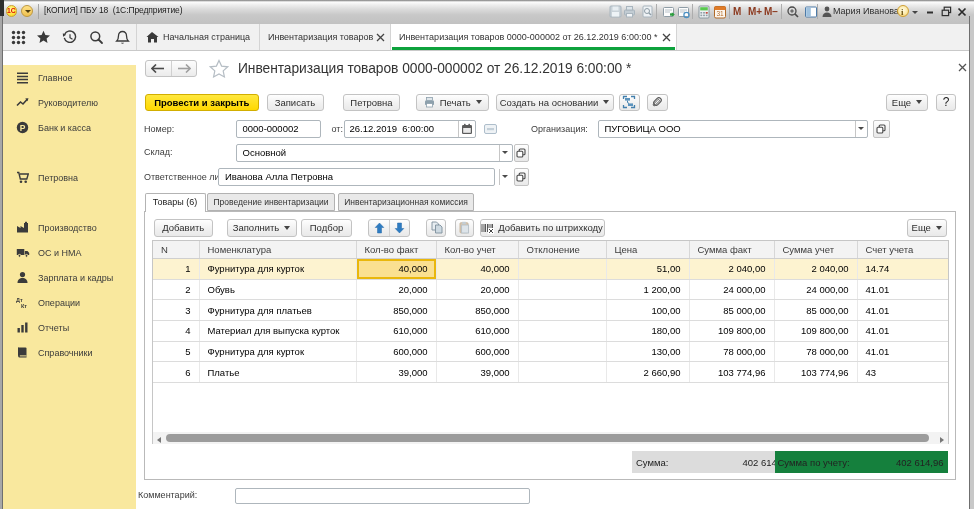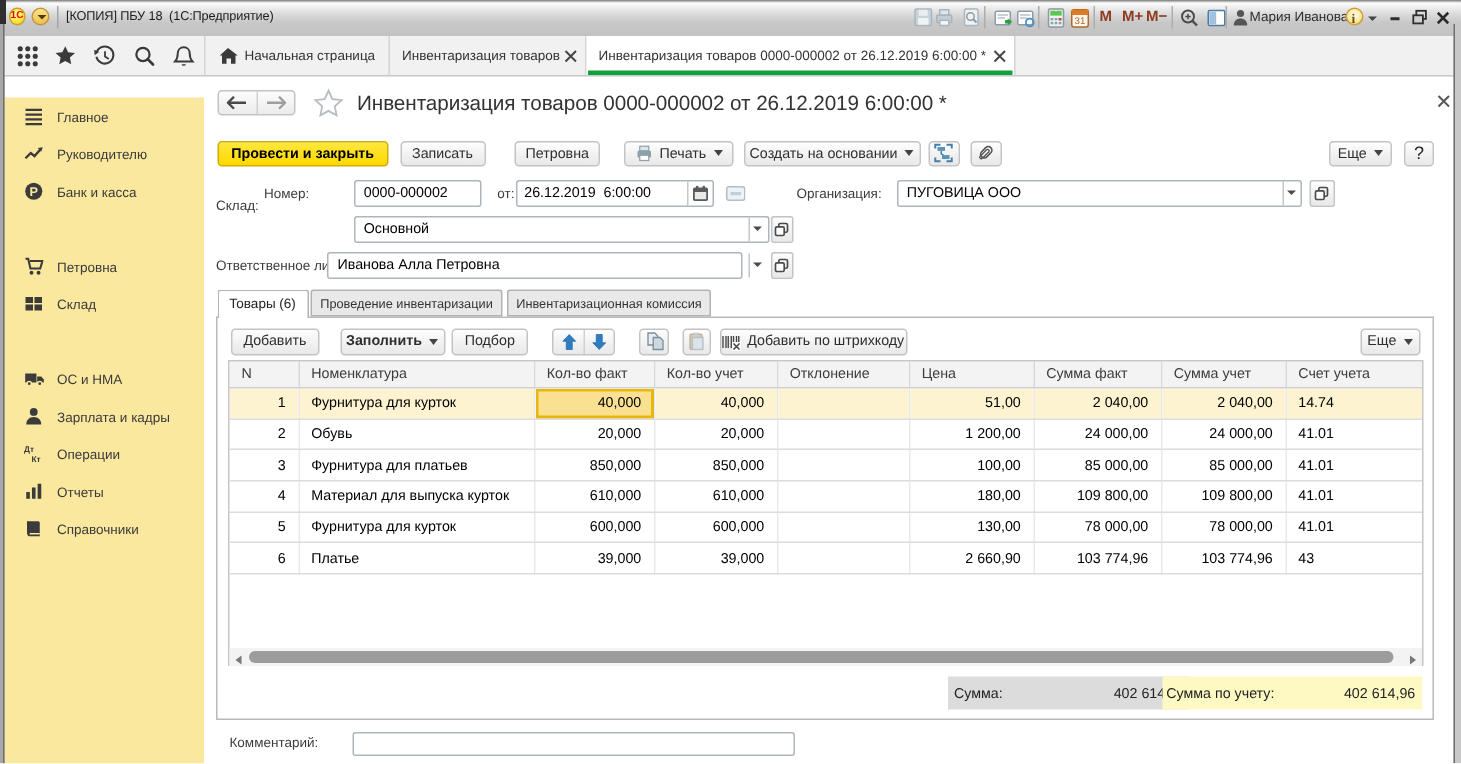--- a/index.html
+++ b/index.html
@@ -212,30 +212,26 @@
         <div class="mtxt">Банк и касса</div>
       </div>
     <div class="mitem" style="top:101px">
         <svg width="13" height="13" viewBox="0 0 13 13">
           <path d="M1 1.5h1.8l1.5 6.5h6.5l1.5-5H4" fill="none" stroke="#3b3b3b" stroke-width="1.4"></path>
           <circle cx="5" cy="10.8" r="1.3" fill="#3b3b3b"></circle>
           <circle cx="9.7" cy="10.8" r="1.3" fill="#3b3b3b"></circle>
         </svg>
         <div class="mtxt">Петровна</div>
       </div>
-    <div class="mitem" style="top:126px">
-        <svg width="13" height="13" viewBox="0 0 13 13">
-          <g fill="#3b3b3b">
-            <rect x="1" y="2" width="5" height="4"></rect>
-            <rect x="7" y="2" width="5" height="4"></rect>
-            <rect x="1" y="7" width="5" height="4"></rect>
-            <rect x="7" y="7" width="5" height="4"></rect>
-          </g>
-        </svg>
-        <div class="mtxt">Склад</div>
+    <div class="mitem" style="top:151px">
+        <svg width="13" height="13" viewBox="0 0 13 13">
+          <path d="M1 11.5V5l3.5 2V5L8 7V2h4v9.5z" fill="#3b3b3b"></path>
+          <rect x="9" y="0.8" width="2" height="2" fill="#3b3b3b"></rect>
+        </svg>
+        <div class="mtxt">Производство</div>
       </div>
     <div class="mitem" style="top:176px">
         <svg width="14" height="13" viewBox="0 0 14 13">
           <path d="M0.8 3h7.5v6H0.8z" fill="#3b3b3b"></path>
           <path d="M8.8 5h2.7l1.7 2v2H8.8z" fill="#3b3b3b"></path>
           <circle cx="3.5" cy="9.8" r="1.4" fill="#3b3b3b" stroke="#f9e89e"></circle>
           <circle cx="10.5" cy="9.8" r="1.4" fill="#3b3b3b" stroke="#f9e89e"></circle>
         </svg>
         <div class="mtxt">ОС и НМА</div>
       </div>
@@ -313,21 +309,21 @@
         <svg width="14" height="14" viewBox="0 0 14 14">
           <g transform="rotate(45 7 7)">
             <rect x="4.6" y="2" width="4.8" height="8.6" rx="2.4" fill="none" stroke="#555" stroke-width="1.1"></rect>
             <rect x="6" y="4" width="2" height="8" rx="1" fill="none" stroke="#555" stroke-width="0.9"></rect>
           </g>
         </svg>
       </div>
     <div class="btn" style="left:886px;top:93.5px;width:42px;height:17.5px;">Еще<span class="caret"></span></div>
     <div class="btn" style="left:936px;top:93.5px;width:20px;height:17.5px;font-size:12px;color:#222;">?</div>
 
-    <div class="lbl" style="left:144px;top:123.5px;margin-left:32px;">Номер:</div>
+    <div class="lbl" style="left:144px;top:123.5px;">Номер:</div>
     <div class="fld" style="left:235.5px;top:119.5px;width:85px;height:18px;padding-left:6px;">0000-000002</div>
     <div class="lbl" style="left:331.5px;top:123.5px;">от:</div>
     <div class="fld" style="left:343.5px;top:119.5px;width:132px;height:18px;padding-left:5px;">26.12.2019&nbsp; 6:00:00</div>
     <div class="abs" style="left:458px;top:120.5px;width:16px;height:16px;border-left:1px solid #c6c6c6;"></div>
     <svg class="abs" style="left:460.5px;top:122.5px" width="12" height="12" viewBox="0 0 12 12">
         <rect x="1" y="2" width="10" height="9" rx="1.2" fill="#5b5b5b"></rect>
         <rect x="2.2" y="5" width="7.6" height="4.8" fill="#e9e9e9"></rect>
         <rect x="3" y="0.8" width="1.6" height="2.4" rx="0.6" fill="#5b5b5b"></rect>
         <rect x="7.4" y="0.8" width="1.6" height="2.4" rx="0.6" fill="#5b5b5b"></rect>
       </svg>
@@ -338,21 +334,21 @@
     <div class="lbl" style="left:531px;top:123.5px;">Организация:</div>
     <div class="fld" style="left:597.5px;top:119.5px;width:270.5px;height:18px;padding-left:6px;">ПУГОВИЦА ООО</div>
     <div class="abs" style="left:854.5px;top:120.5px;width:13px;height:16px;border-left:1px solid #c6c6c6;"></div>
     <div class="abs" style="left:858px;top:127px;width:0;height:0;border-left:3px solid transparent;border-right:3px solid transparent;border-top:3.5px solid #4a4a4a;"></div>
     <div class="btn" style="left:873px;top:119.5px;width:16.5px;height:18px;border-radius:2px;">
         <svg width="10" height="10" viewBox="0 0 10 10">
           <rect x="3.2" y="1" width="5.8" height="5.8" rx="1" fill="none" stroke="#4a4a4a" stroke-width="1.1"></rect>
           <rect x="1" y="3.2" width="5.8" height="5.8" rx="1" fill="#fff" stroke="#4a4a4a" stroke-width="1.1"></rect>
         </svg>
       </div>
-    <div class="lbl" style="left:144px;top:132px;">Склад:</div>
+    <div class="lbl" style="left:144px;top:147px;">Склад:</div>
     <div class="fld" style="left:235.5px;top:143.5px;width:277px;height:18px;padding-left:6px;">Основной</div>
     <div class="abs" style="left:498.5px;top:144.5px;width:13px;height:16px;border-left:1px solid #c6c6c6;"></div>
     <div class="abs" style="left:502px;top:151px;width:0;height:0;border-left:3px solid transparent;border-right:3px solid transparent;border-top:3.5px solid #4a4a4a;"></div>
     <div class="btn" style="left:513.5px;top:143.5px;width:15.5px;height:18px;border-radius:2px;">
         <svg width="10" height="10" viewBox="0 0 10 10">
           <rect x="3.2" y="1" width="5.8" height="5.8" rx="1" fill="none" stroke="#4a4a4a" stroke-width="1.1"></rect>
           <rect x="1" y="3.2" width="5.8" height="5.8" rx="1" fill="#fff" stroke="#4a4a4a" stroke-width="1.1"></rect>
         </svg>
       </div>
     <div class="lbl" style="left:144px;top:171.5px;">Ответственное лицо:</div>
@@ -365,21 +361,21 @@
           <rect x="1" y="3.2" width="5.8" height="5.8" rx="1" fill="#fff" stroke="#4a4a4a" stroke-width="1.1"></rect>
         </svg>
       </div>
 
     <div class="abs" style="left:144px;top:210.5px;width:812px;height:269.5px;border:1px solid #b9b9b9;background:#fff;"></div>
     <div class="abs" style="left:207px;top:193px;width:128px;height:17.5px;background:#e9e9e9;border:1px solid #b2b2b2;border-radius:2px 2px 0 0;font-size:8.5px;color:#333;text-align:center;line-height:16px;white-space:nowrap;overflow:hidden;">Проведение инвентаризации</div>
     <div class="abs" style="left:338px;top:193px;width:136px;height:17.5px;background:#e9e9e9;border:1px solid #b2b2b2;border-radius:2px 2px 0 0;font-size:8.5px;color:#333;text-align:center;line-height:16px;white-space:nowrap;overflow:hidden;">Инвентаризационная комиссия</div>
     <div class="abs" style="left:144.5px;top:193px;width:61px;height:18.5px;background:#fff;border:1px solid #b3b3b3;border-bottom:none;border-radius:2px 2px 0 0;font-size:9px;color:#222;text-align:center;line-height:17px;white-space:nowrap;">Товары (6)</div>
 
     <div class="btn" style="left:153.5px;top:218.5px;width:59.5px;height:18px;">Добавить</div>
-    <div class="btn" style="left:226.5px;top:218.5px;width:70px;height:18px;font-weight:bold;">Заполнить<span class="caret"></span></div>
+    <div class="btn" style="left:226.5px;top:218.5px;width:70px;height:18px;">Заполнить<span class="caret"></span></div>
     <div class="btn" style="left:301px;top:218.5px;width:51px;height:18px;">Подбор</div>
     <div class="btn" style="left:368px;top:218.5px;width:41.5px;height:18px;padding:0;"></div>
     <div class="abs" style="left:388.5px;top:219.5px;width:1px;height:16px;background:#d0d0d0;"></div>
     <svg class="abs" style="left:374px;top:221.5px" width="11" height="12" viewBox="0 0 11 12">
         <path d="M5.5 1l4.3 4.5H7.5V11h-4V5.5H1.2z" fill="#2e7cc2" stroke="#2468a8" stroke-width="0.5"></path>
       </svg>
     <svg class="abs" style="left:394px;top:221.5px" width="11" height="12" viewBox="0 0 11 12">
         <path d="M5.5 11L1.2 6.5h2.3V1h4v5.5h2.3z" fill="#2e7cc2" stroke="#2468a8" stroke-width="0.5"></path>
       </svg>
     <div class="btn" style="left:426px;top:218.5px;width:20px;height:18px;">
@@ -499,24 +495,24 @@
       <div class="abs" style="left:0;top:191.5px;width:795px;height:12px;background:#f3f3f3;"></div>
       <div class="abs" style="left:4px;top:196px;width:0;height:0;border-top:3px solid transparent;border-bottom:3px solid transparent;border-right:4px solid #777;"></div>
       <div class="abs" style="left:787px;top:196px;width:0;height:0;border-top:3px solid transparent;border-bottom:3px solid transparent;border-left:4px solid #777;"></div>
       <div class="abs" style="left:13px;top:193.5px;width:763px;height:8px;background:#9c9c9c;border-radius:4px;"></div>
     </div>
 
     <div class="abs" style="left:632px;top:451px;width:161px;height:21.5px;background:#dcdcdc;font-size:9.5px;color:#222;">
         <span style="position:absolute;left:4px;top:6px;">Сумма:</span>
         <span style="position:absolute;right:3px;top:6px;">402 614,96</span>
       </div>
-    <div class="abs" style="left:774.5px;top:451px;width:173px;height:21.5px;background:#fef9c3;font-size:9.5px;color:#222;">
+    <div class="abs" style="left:774.5px;top:451px;width:173px;height:21.5px;background:#15803d;font-size:9.5px;color:#222;">
         <span style="position:absolute;left:3px;top:6px;">Сумма по учету:</span>
         <span style="position:absolute;right:4px;top:6px;">402 614,96</span>
       </div>
 
-    <div class="lbl" style="left:153px;top:490px;text-align:right;">Комментарий:</div>
+    <div class="lbl" style="left:138px;top:490px;text-align:right;">Комментарий:</div>
     <div class="fld" style="left:235px;top:487.5px;width:294.5px;height:16.5px;"></div>
   </div>
 
   <div class="abs" style="left:0;top:16px;width:3px;height:493px;background:#a8a8a8;border-right:1px solid #6f6f6f;"></div>
   <div class="abs" style="left:969px;top:16px;width:5px;height:493px;background:#c8c8c8;border-left:1px solid #6f6f6f;"></div>
 </div>
 
 </body></html>

